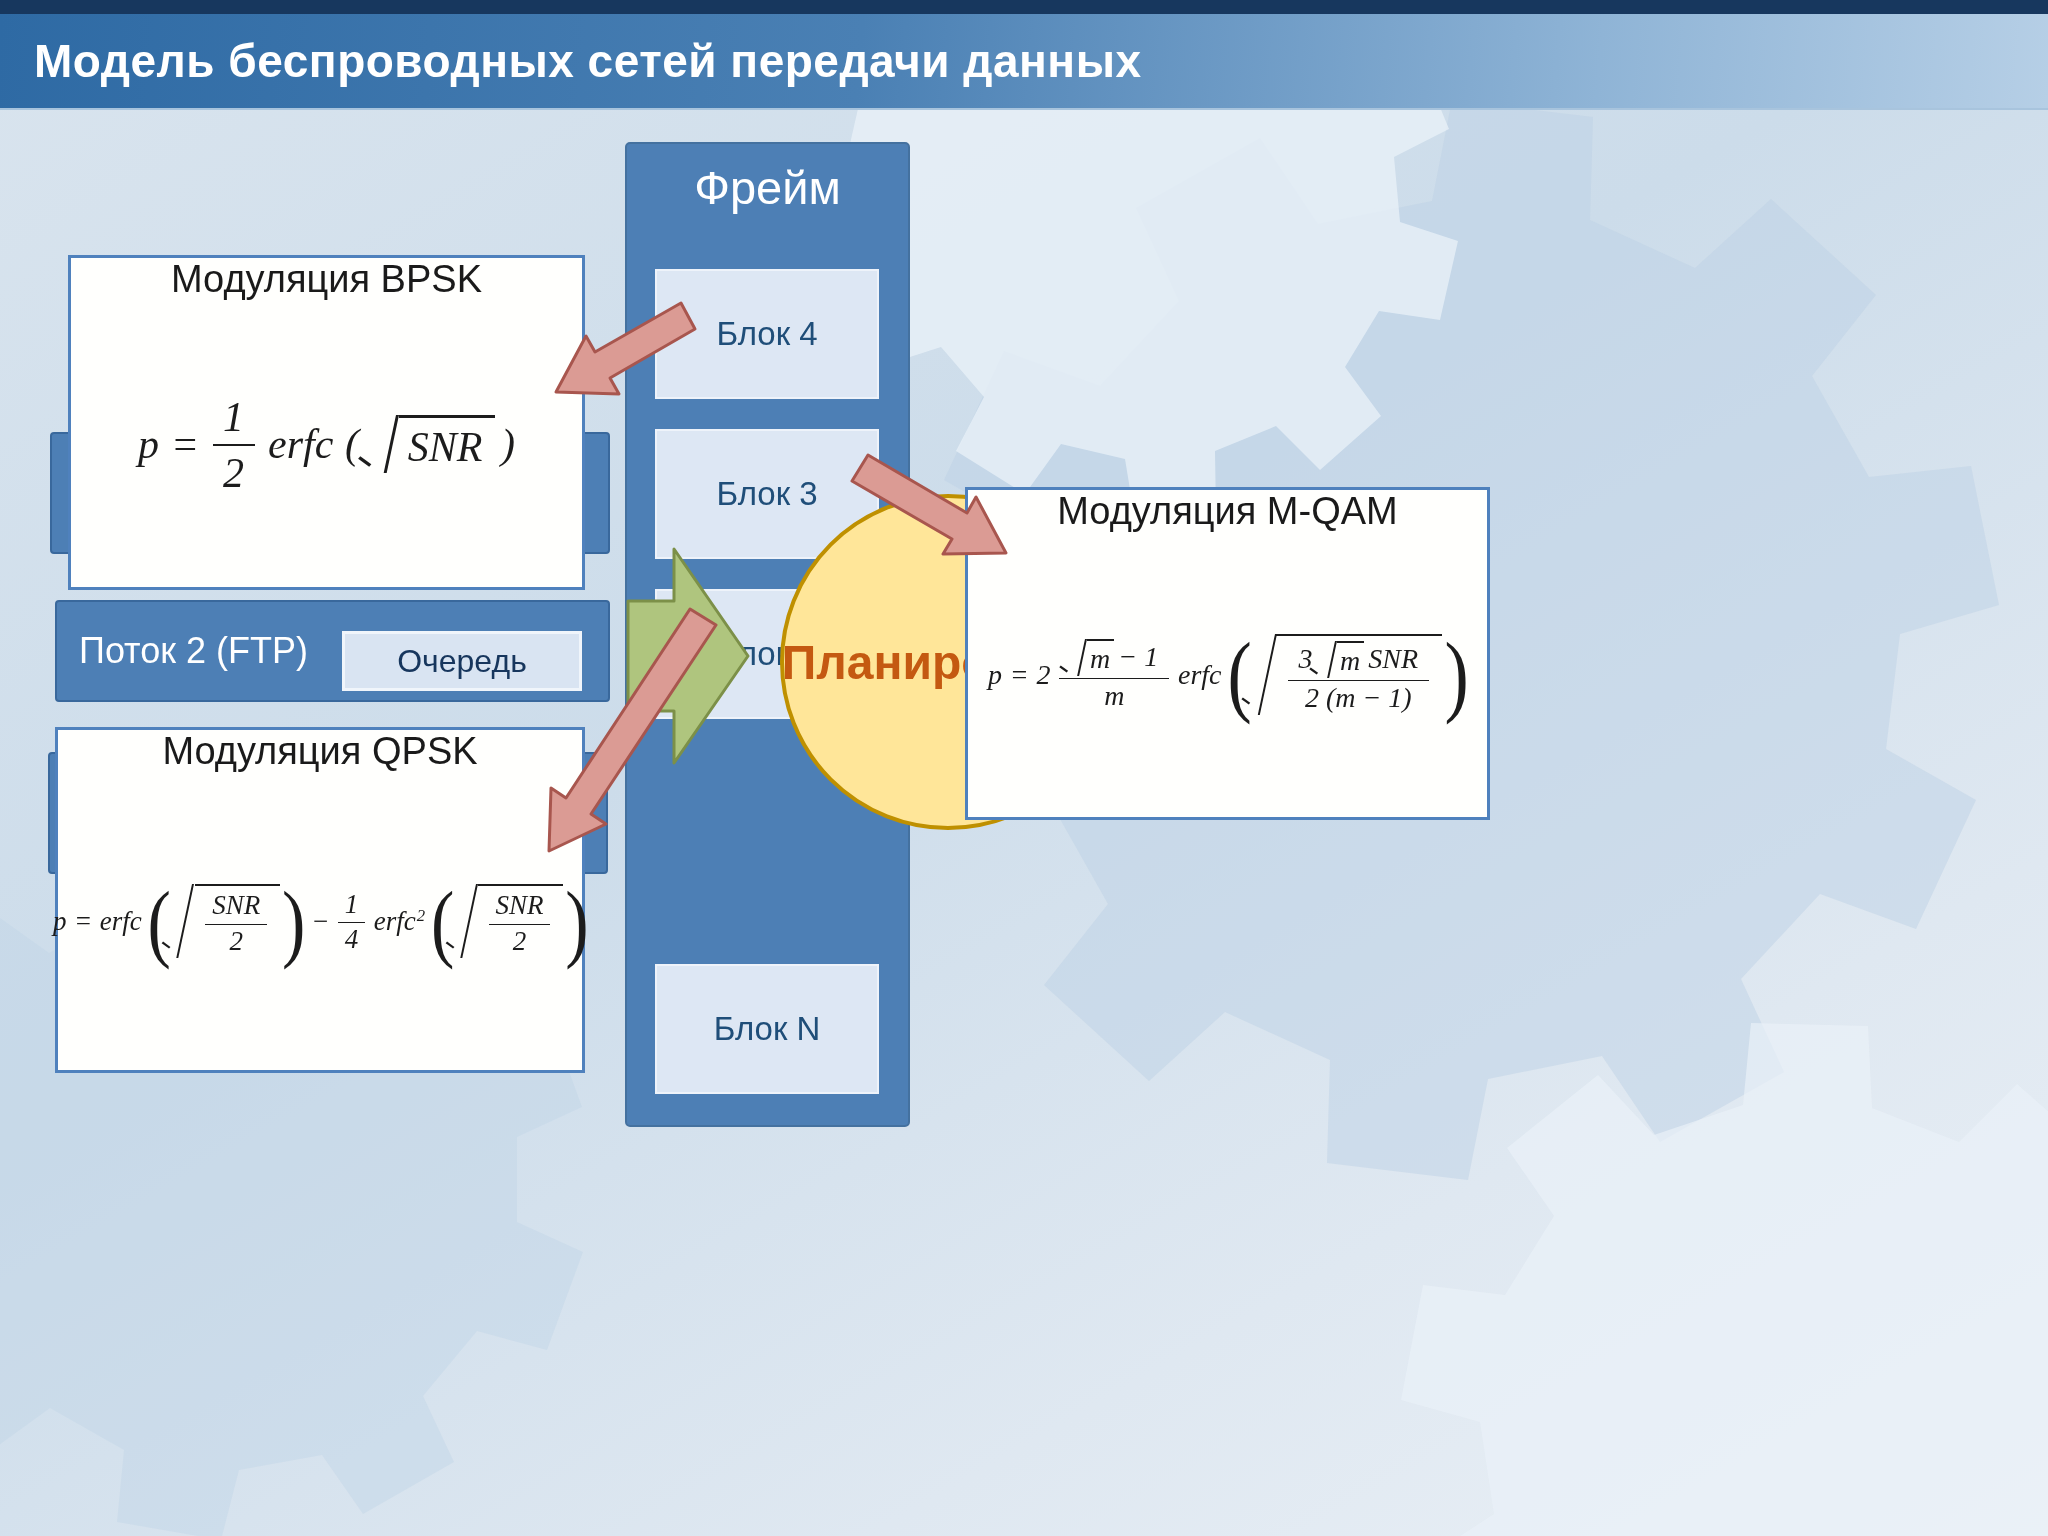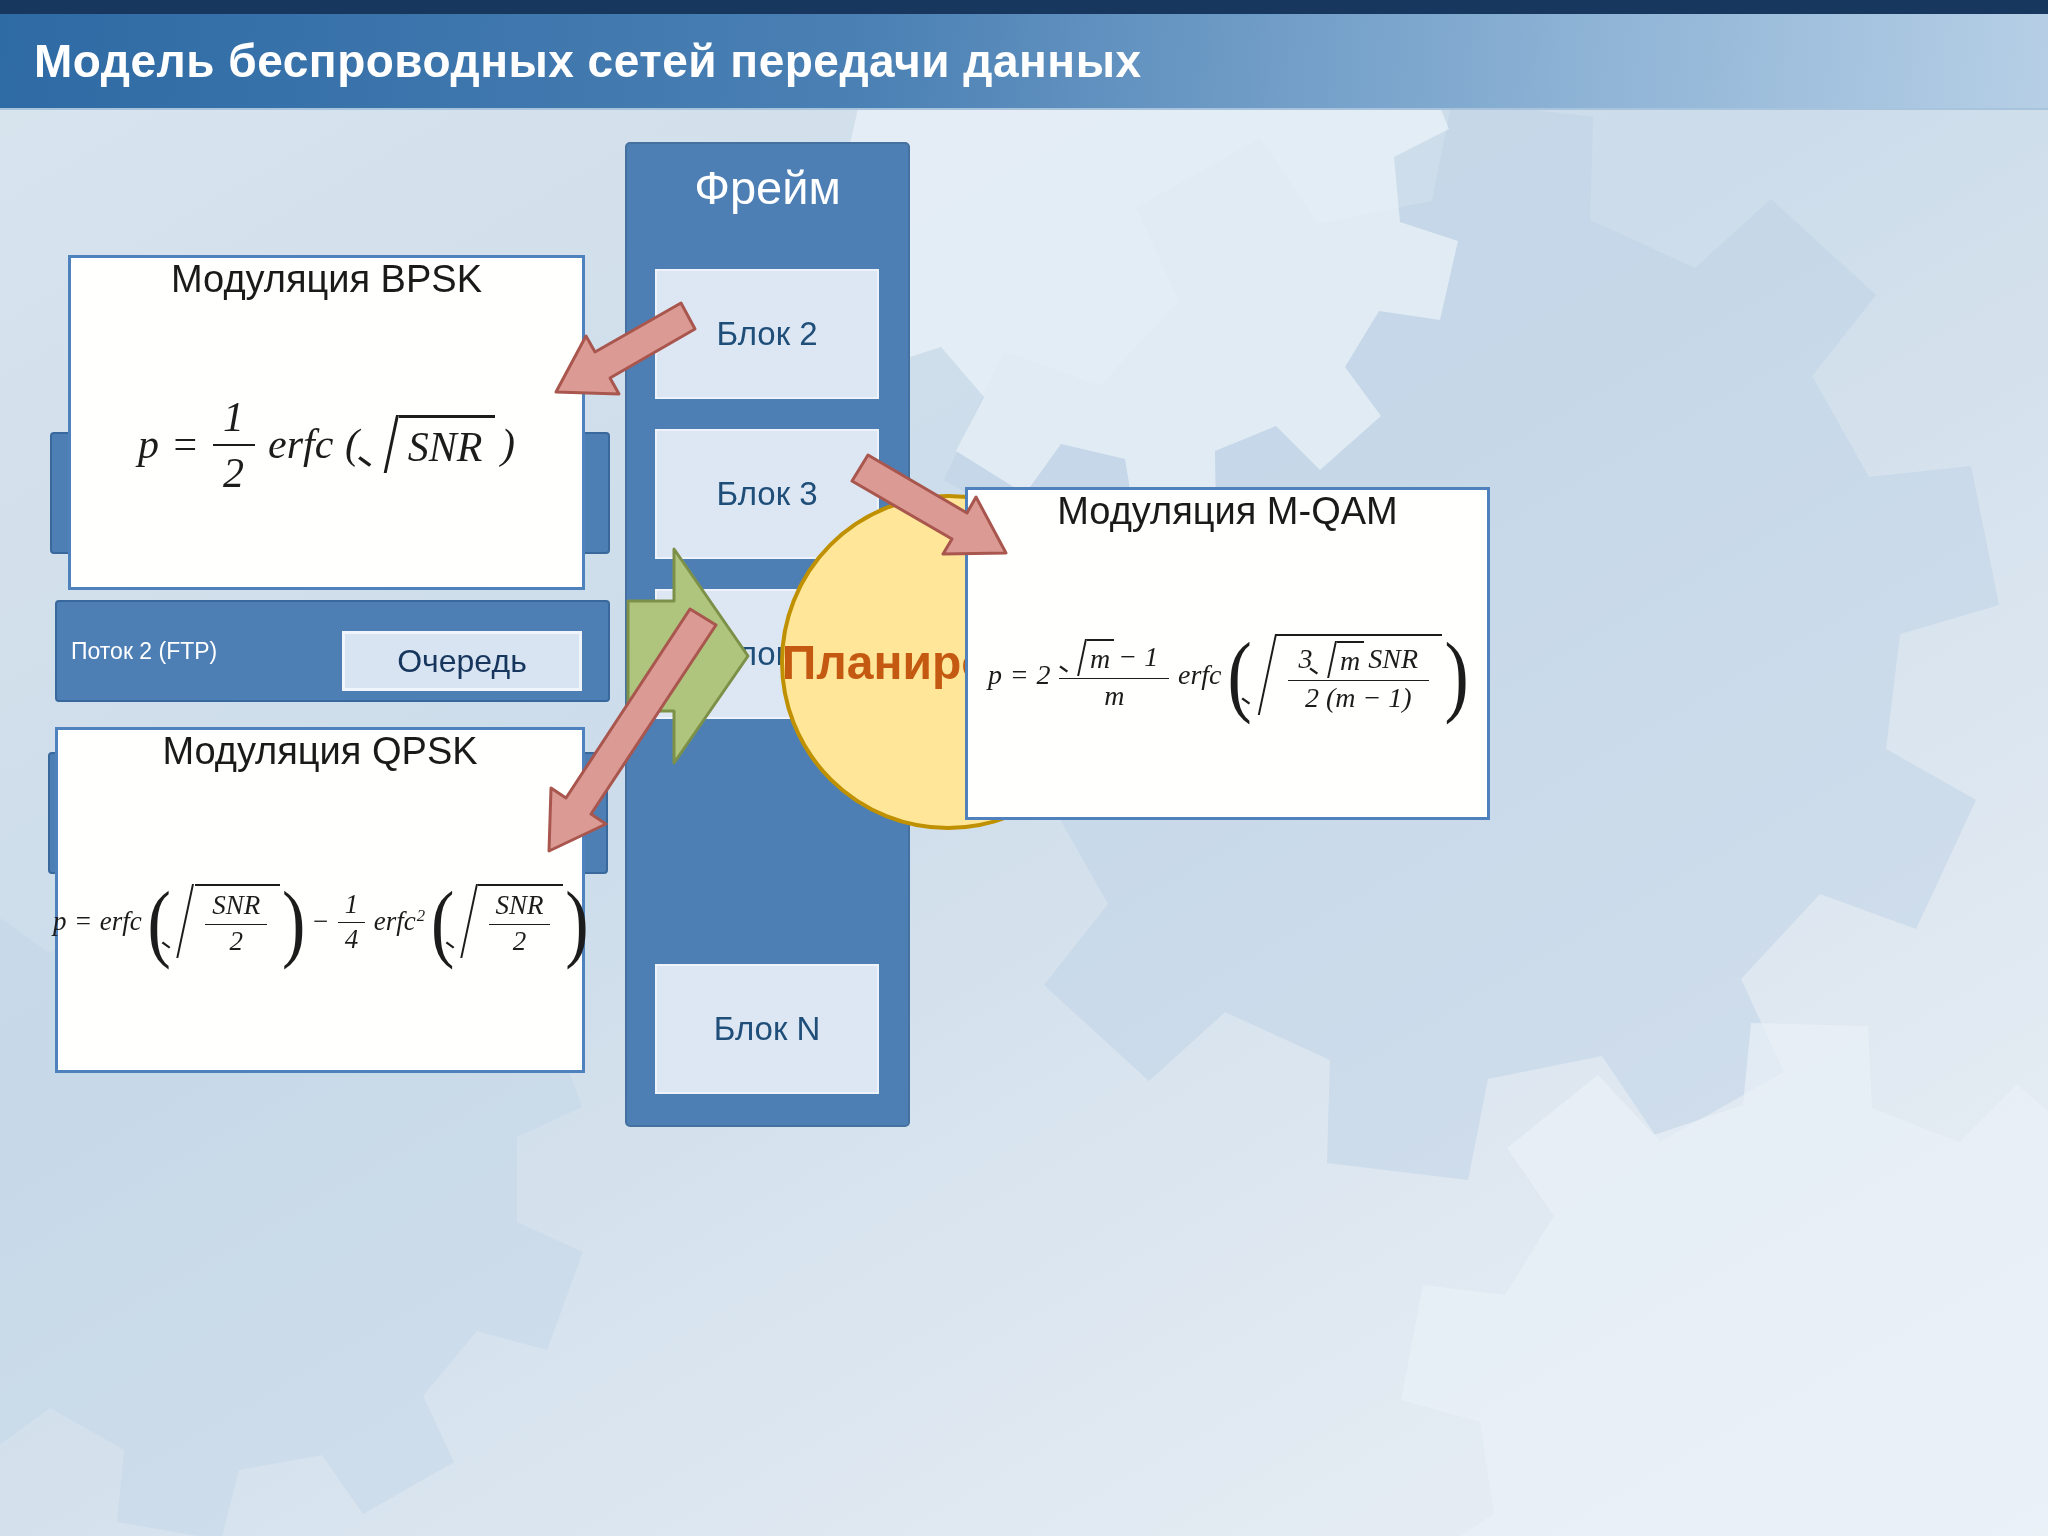--- a/index.html
+++ b/index.html
@@ -37,21 +37,21 @@
                border-radius:50%; background:#ffe699; border:4px solid #bf9000; z-index:3;
                display:flex; align-items:center; justify-content:center; }
   #scheduler span { font-size:48px; font-weight:bold; color:#c45911; white-space:nowrap; }
 
   
   .bar { position:absolute; background:#4d7fb5; border:2px solid #39689c; border-radius:4px; }
   #bar-hidden-1 { left:50px; top:432px; width:560px; height:122px; z-index:4; }
   #bar-hidden-2 { left:48px; top:752px; width:560px; height:122px; z-index:4; }
   #stream2 { left:55px; top:600px; width:555px; height:102px; z-index:5;
              display:flex; align-items:center; }
-  #stream2 .slabel { color:#fff; font-size:23px; padding-left:14px; white-space:nowrap; }
+  #stream2 .slabel { color:#fff; font-size:36px; padding-left:22px; white-space:nowrap; }
   #queue { position:absolute; left:285px; top:29px; width:240px; height:60px;
            background:#d9e4f2; border:3px solid #f0f5fb;
            display:flex; align-items:center; justify-content:center;
            color:#17365d; font-size:32px; }
 
   
   .wbox { position:absolute; background:#fffffd; border:3px solid #4f81bd; z-index:5;
           display:flex; flex-direction:column; }
   #bpsk { left:68px;  top:255px; width:517px; height:335px; }
   #qpsk { left:55px;  top:707px; width:530px; height:346px;margin-top:20px; }
@@ -96,21 +96,21 @@
       <polygon points="2168,1576 2108,1676 2034,1638 1961,1696 1982,1776 1871,1814 1839,1738 1746,1735 1711,1810 1602,1767 1626,1689 1556,1627 1481,1661 1425,1559 1494,1514 1480,1422 1401,1400 1423,1285 1505,1295 1554,1216 1507,1148 1598,1075 1654,1135 1743,1105 1751,1023 1868,1026 1872,1108 1959,1142 2017,1084 2105,1161 2055,1227 2100,1309 2182,1303 2200,1418 2120,1436 2101,1528" fill="#eaf1f8" opacity="0.7"></polygon>
     </svg>
 
   <div id="topbar"></div>
   <div id="titleband">
     <div id="title">Модель беспроводных сетей передачи данных</div>
   </div>
 
   <div id="frame">
     <div class="frame-label">Фрейм</div>
-    <div class="block" id="block1">Блок 2</div>
+    <div class="block" id="block1">Блок 4</div>
     <div class="block" id="block2">Блок 3</div>
     <div class="block" id="block3">Блок 3</div>
     <div class="block" id="blockN">Блок N</div>
   </div>
 
   <svg id="green-svg" class="layer" width="2048" height="1536">
       <polygon points="628,601 674,601 674,549 748,656 674,763 674,711 628,711" fill="#afc57e" stroke="#7c9048" stroke-width="3" stroke-linejoin="round"></polygon>
     </svg>
 
   <div id="scheduler">

